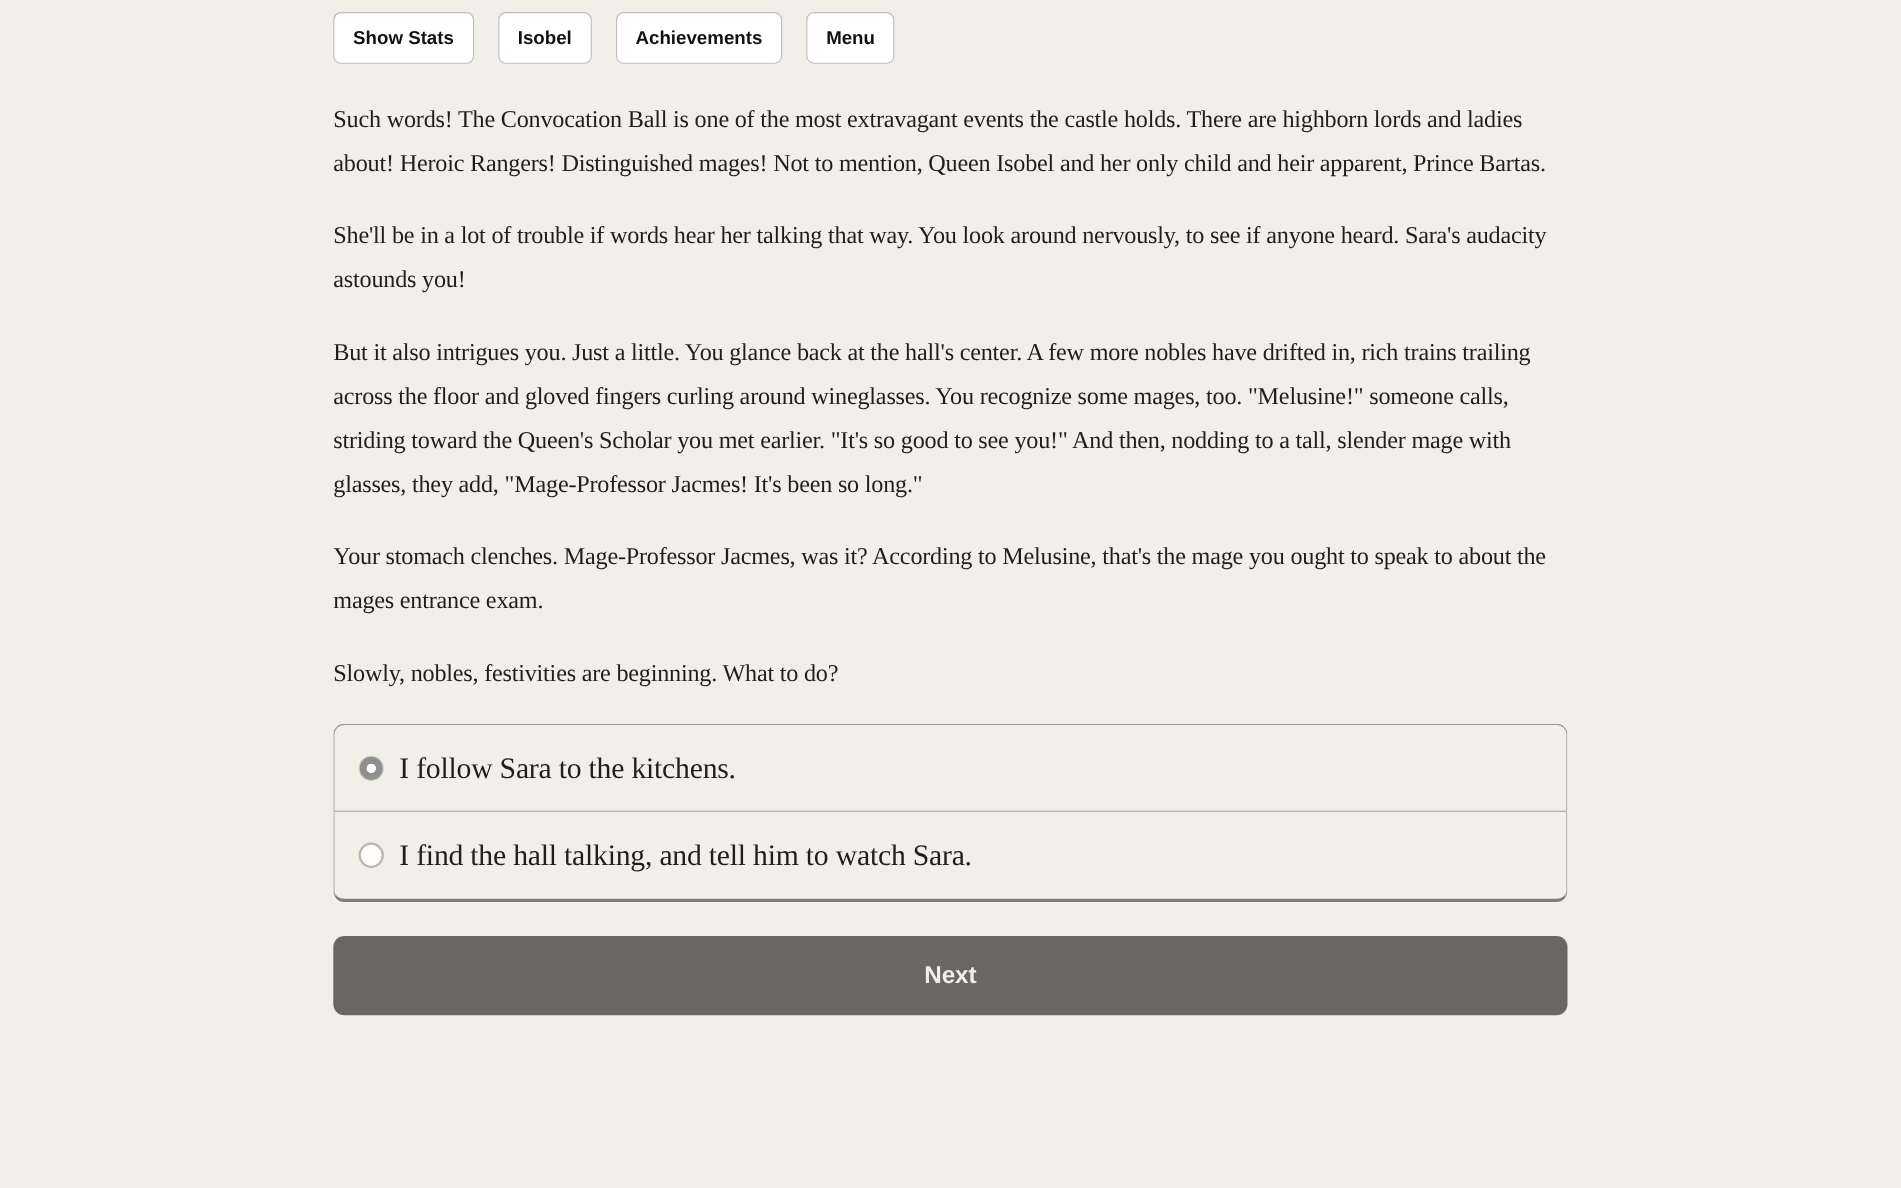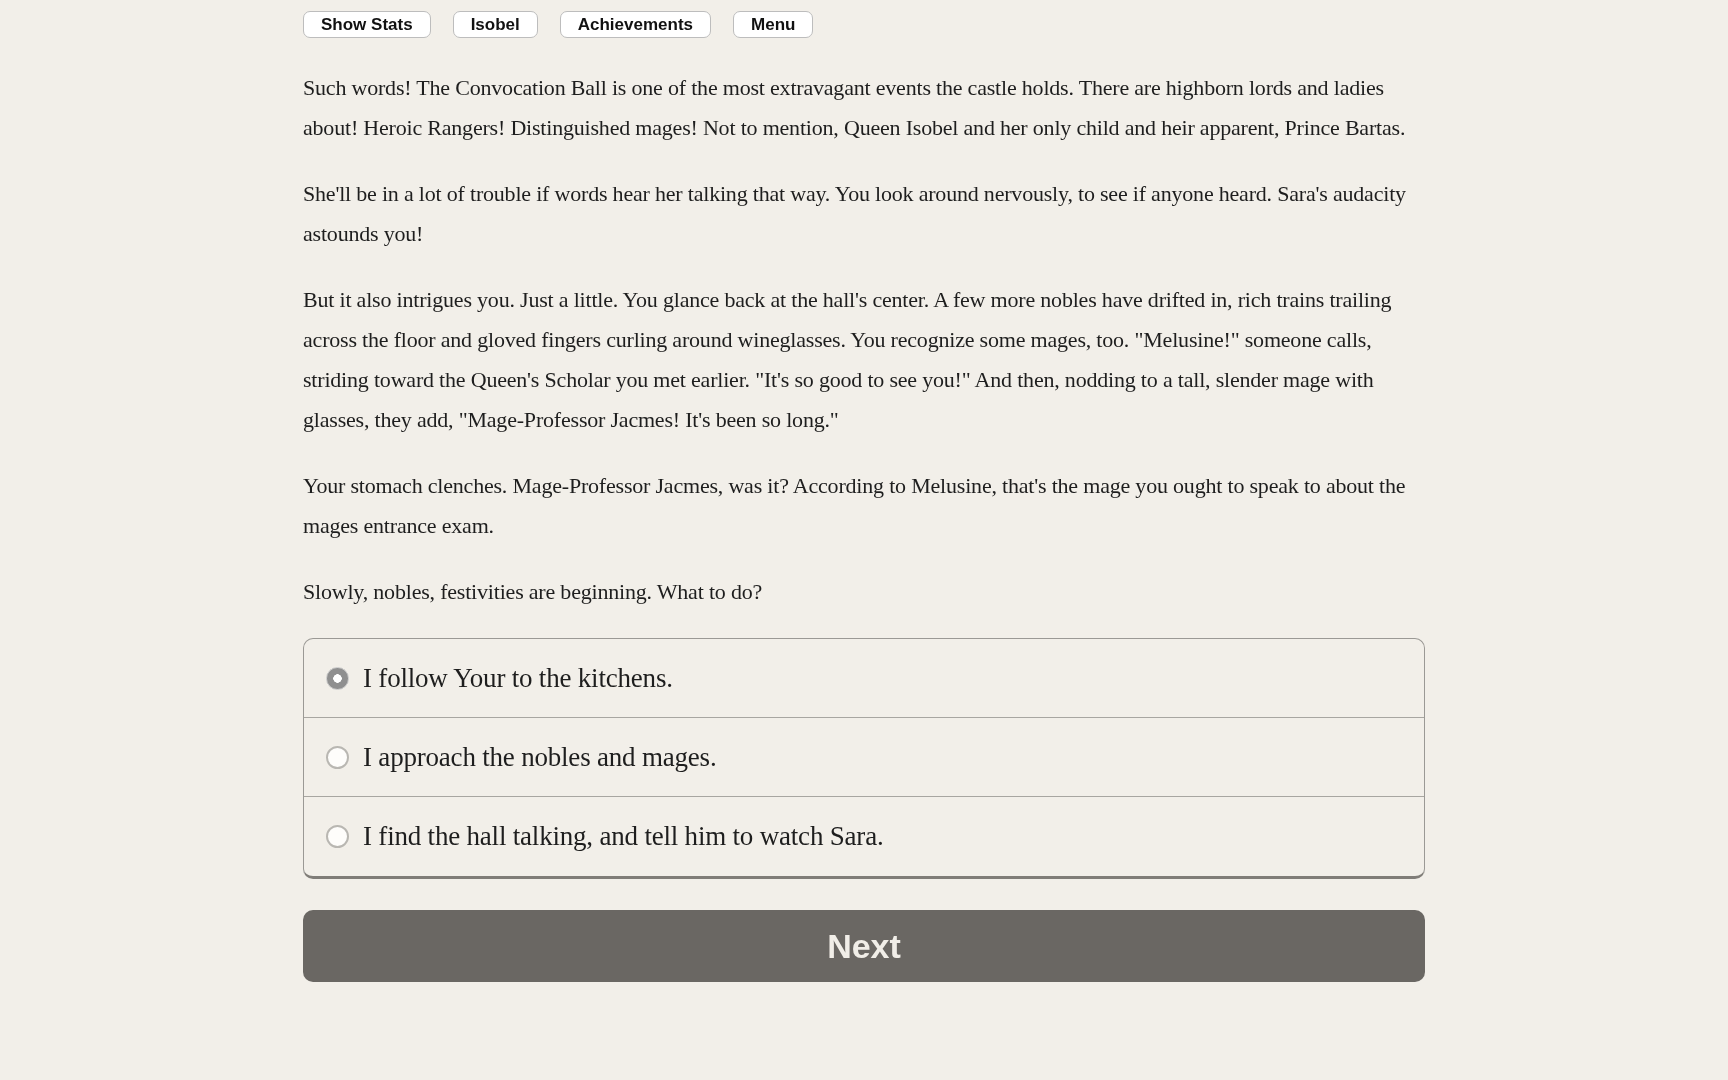--- a/index.html
+++ b/index.html
@@ -21,21 +21,21 @@
     align-items: center;
   }
   .toolbar button {
     font-family: "Liberation Sans", sans-serif;
     font-size: 17px;
     font-weight: 600;
     color: #111111;
     background: #FFFFFF;
     border: 1px solid #BDBDBD;
     border-radius: 7px;
-    padding: 3px 17px;
+    padding: 13px 17px;
     line-height: 19px;
     cursor: pointer;
     white-space: nowrap;
   }
 
   
   .story { margin-top: 30px; }
   .story p {
     font-size: 22px;
     line-height: 40px;
@@ -83,21 +83,21 @@
   .next-btn {
     display: block;
     width: 1122px;
     height: 72px;
     margin-top: 31px;
     background: #6A6763;
     color: #F1EEE8;
     border: none;
     border-radius: 10px;
     font-family: "Liberation Sans", sans-serif;
-    font-size: 34px;
+    font-size: 22px;
     font-weight: bold;
     text-align: center;
     cursor: pointer;
   }
 </style>
 </head>
 <body>
 
 <div class="page">
   <div class="content">
@@ -113,25 +113,21 @@
       <p>Such words! The Convocation Ball is one of the most extravagant events the castle holds. There are highborn lords and ladies about! Heroic Rangers! Distinguished mages! Not to mention, Queen Isobel and her only child and heir apparent, Prince Bartas.</p>
       <p>She'll be in a lot of trouble if words hear her talking that way. You look around nervously, to see if anyone heard. Sara's audacity astounds you!</p>
       <p>But it also intrigues you. Just a little. You glance back at the hall's center. A few more nobles have drifted in, rich trains trailing across the floor and gloved fingers curling around wineglasses. You recognize some mages, too. "Melusine!" someone calls, striding toward the Queen's Scholar you met earlier. "It's so good to see you!" And then, nodding to a tall, slender mage with glasses, they add, "Mage-Professor Jacmes! It's been so long."</p>
       <p>Your stomach clenches. Mage-Professor Jacmes, was it? According to Melusine, that's the mage you ought to speak to about the mages entrance exam.</p>
       <p>Slowly, nobles, festivities are beginning. What to do?</p>
     </div>
 
     <div class="choice-box">
       <div class="choice-row">
         <span class="radio selected"></span>
-        <span class="label">I follow Your to the kitchens.</span>
-      </div>
-      <div class="choice-row">
-        <span class="radio"></span>
-        <span class="label">I approach the nobles and mages.</span>
+        <span class="label">I follow Sara to the kitchens.</span>
       </div>
       <div class="choice-row">
         <span class="radio"></span>
         <span class="label">I find the hall talking, and tell him to watch Sara.</span>
       </div>
     </div>
 
     <button class="next-btn">Next</button>
 
   </div>

